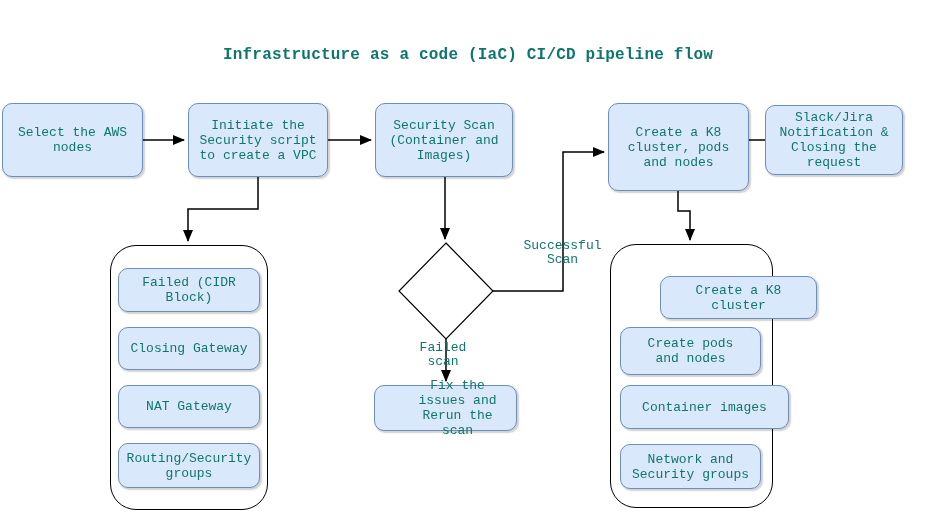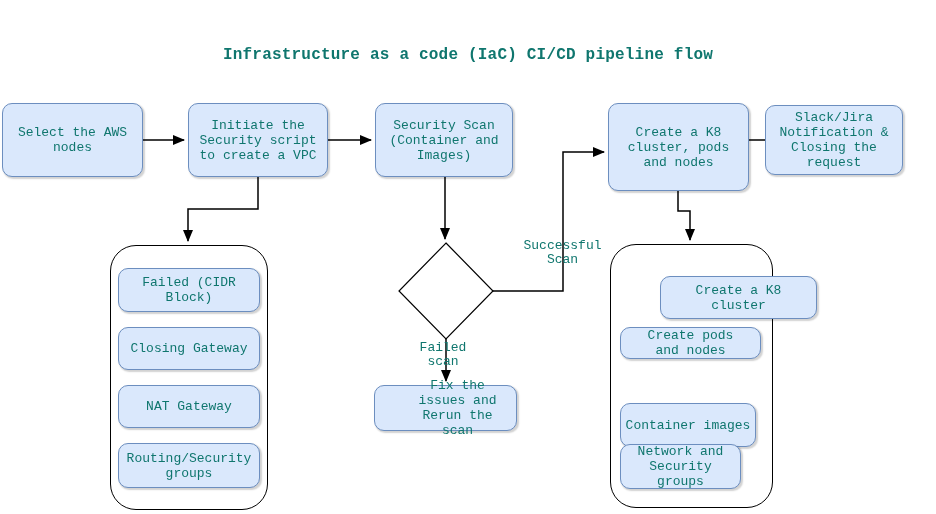--- a/index.html
+++ b/index.html
@@ -96,23 +96,23 @@
     <span>NAT Gateway</span>
   </div>
   <div class="pbox" style="left:118px;top:443px;width:142px;height:45px;">
     <span>Routing/Security groups</span>
   </div>
 
   <div class="group" style="left:610px;top:244px;width:163px;height:264px;"></div>
   <div class="pbox" style="left:620px;top:276px;width:157px;height:43px;margin-left:40px;">
     <span>Create a K8 cluster</span>
   </div>
-  <div class="pbox" style="left:620px;top:327px;width:141px;height:32px;padding:2px 16px;">
+  <div class="pbox" style="left:620px;top:327px;width:141px;height:48px;padding:2px 16px;">
     <span>Create pods and nodes</span>
   </div>
-  <div class="pbox" style="left:620px;top:403px;width:136px;height:44px;">
+  <div class="pbox" style="left:620px;top:385px;width:169px;height:44px;">
     <span>Container images</span>
   </div>
-  <div class="pbox" style="left:620px;top:444px;width:121px;height:45px;padding:0 2px;">
+  <div class="pbox" style="left:620px;top:444px;width:141px;height:45px;padding:0 2px;">
     <span>Network and Security groups</span>
   </div>
 
 </div>
 
 </body></html>

